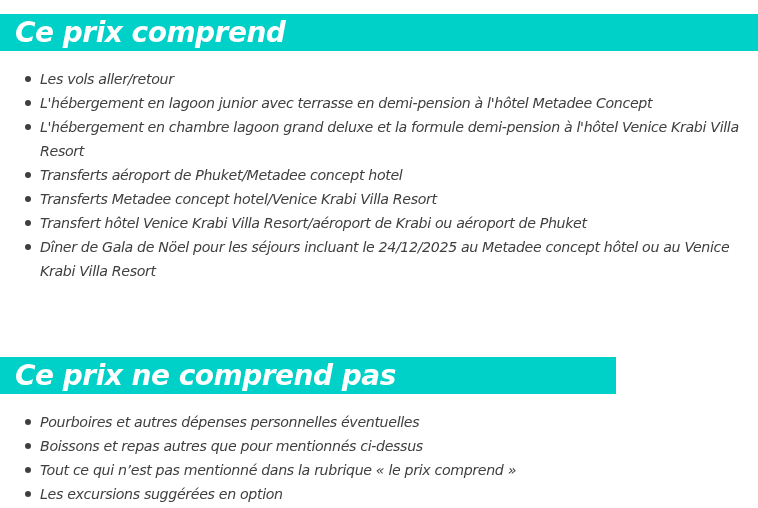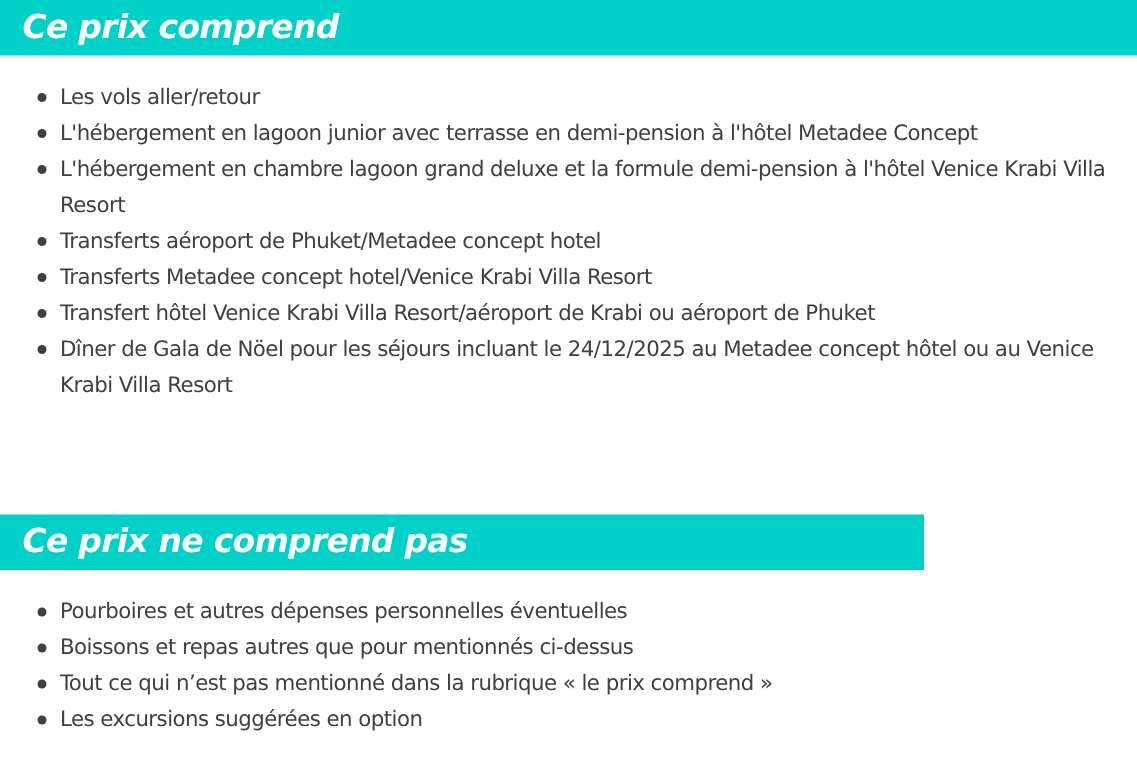--- a/index.html
+++ b/index.html
@@ -6,32 +6,34 @@
   body { width: 758px; height: 508px; overflow: hidden; font-family: "DejaVu Sans", sans-serif; }
   .section-header {
     background: #00d1c8;
     height: 37px;
     display: flex;
     align-items: center;
     padding-left: 15px;
     color: #ffffff;
     font-style: italic;
     font-weight: bold;
-    font-size: 22px;
+    font-size: 28px;
     letter-spacing: -0.5px;
+    margin-top: 14px;
   }
   ul.items {
     list-style: none;
     margin: 0;
     padding: 16px 0 0 0;
   }
   ul.items li {
     position: relative;
     padding-left: 40px;
     padding-right: 4px;
+    font-style: italic;
     font-size: 14.2px;
     line-height: 24px;
     color: #3f3f3f;
     letter-spacing: -0.35px;
   }
   ul.items li .bullet {
     position: absolute;
     left: 25px;
     top: 9px;
     width: 6px;

